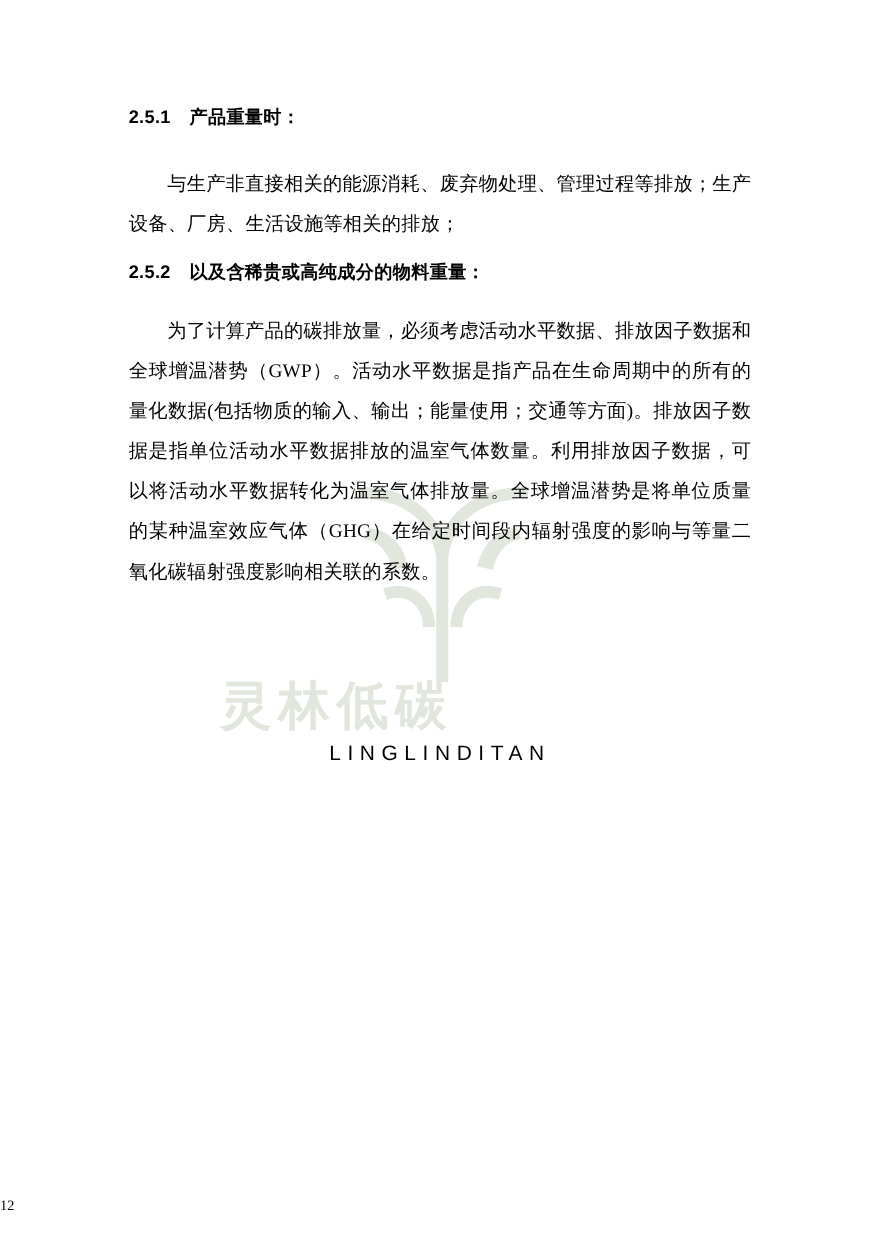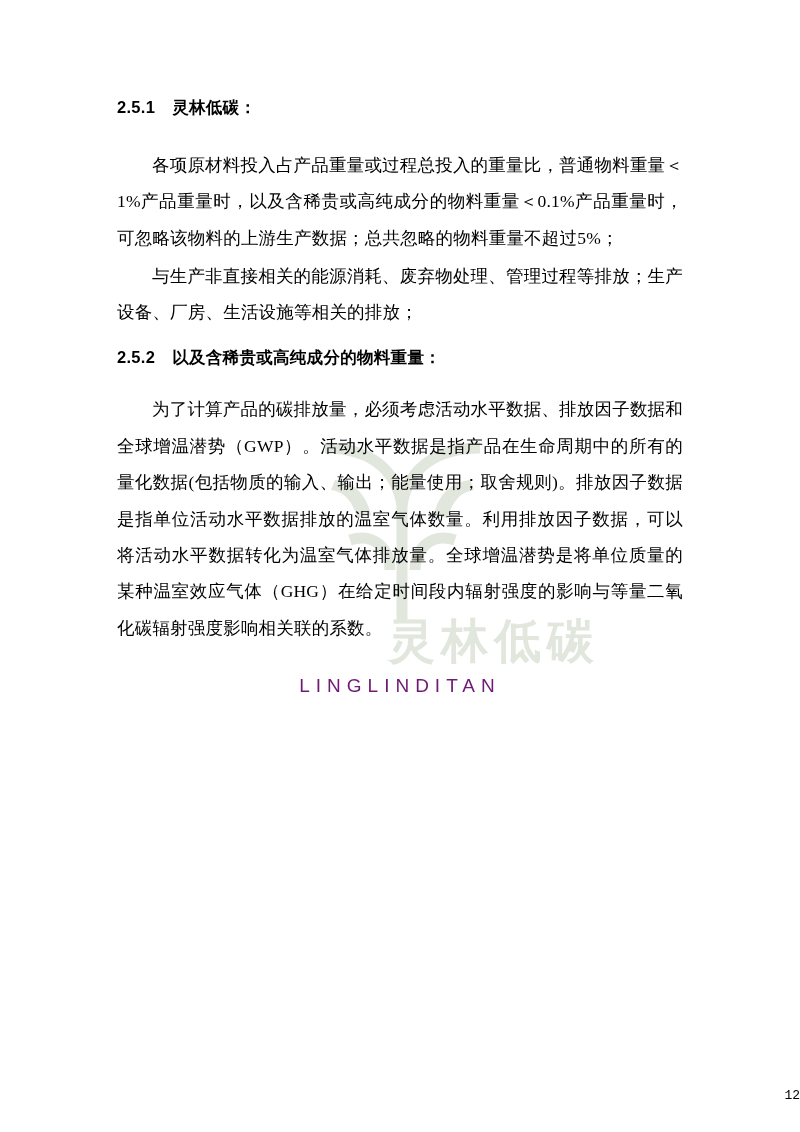--- a/index.html
+++ b/index.html
@@ -36,38 +36,38 @@
     left: 200px;
     top: 420px;
     width: 400px;
     height: 330px;
   }
   .wm-text-main {
     position: absolute;
     left: 0;
     top: 190px;
     width: 400px;
-    text-align: right;
+    text-align: left;
     font-family: "Liberation Serif", "DejaVu Serif", serif;
     font-size: 47px;
     letter-spacing: 6px;
     color: #e2e7de;
     font-weight: 700;
     white-space: nowrap;
   }
   .wm-text-sub {
     position: absolute;
     left: 0;
     top: 255px;
     width: 400px;
     text-align: center;
     font-family: "Liberation Sans", sans-serif;
     font-size: 19px;
     letter-spacing: 6px;
-    color: #701a75;
+    color: #000000;
     white-space: nowrap;
   }
   .wm-svg {
     position: absolute;
     left: 95px;
     top: 0px;
   }
   
   .content {
     position: absolute;
@@ -100,22 +100,22 @@
   }
   .gap-after-h1 { height: 27px; }
   .gap-small { height: 2px; }
   .gap-before-h2 { height: 14px; }
   .gap-after-h2 { height: 22px; }
   .footer {
     position: absolute;
     left: 0;
     top: 1088px;
     width: 800px;
-    text-align: right;
-    font-family: Liberation Mono, monospace;
+    text-align: left;
+    font-family: Liberation Serif, serif;
     font-size: 13px;
     color: #000;
     z-index: 2;
   }
 </style>
 </head>
 <body>
 
 <div class="page">
 
@@ -134,38 +134,37 @@
         </g>
       </svg>
       <div class="wm-text-main">灵林低碳</div>
       <div class="wm-text-sub">LINGLINDITAN</div>
     </div>
   </div>
 
   <div class="content">
 
     <h2 class="heading">
-      <span class="num">2.5.1</span><span>灵林低碳：</span>
+      <span class="num">2.5.1</span><span>产品重量时：</span>
     </h2>
 
     <div class="gap-after-h1"></div>
 
-    <p class="para indent">各项原材料投入占产品重量或过程总投入的重量比，普通物料重量＜1%产品重量时，以及含稀贵或高纯成分的物料重量＜0.1%产品重量时，可忽略该物料的上游生产数据；总共忽略的物料重量不超过5%；</p>
 
     <div class="gap-small"></div>
 
     <p class="para indent">与生产非直接相关的能源消耗、废弃物处理、管理过程等排放；生产设备、厂房、生活设施等相关的排放；</p>
 
     <div class="gap-before-h2"></div>
 
     <h2 class="heading">
       <span class="num">2.5.2</span><span>以及含稀贵或高纯成分的物料重量：</span>
     </h2>
 
     <div class="gap-after-h2"></div>
 
-    <p class="para indent">为了计算产品的碳排放量，必须考虑活动水平数据、排放因子数据和全球增温潜势（GWP）。活动水平数据是指产品在生命周期中的所有的量化数据(包括物质的输入、输出；能量使用；取舍规则)。排放因子数据是指单位活动水平数据排放的温室气体数量。利用排放因子数据，可以将活动水平数据转化为温室气体排放量。全球增温潜势是将单位质量的某种温室效应气体（GHG）在给定时间段内辐射强度的影响与等量二氧化碳辐射强度影响相关联的系数。</p>
+    <p class="para indent">为了计算产品的碳排放量，必须考虑活动水平数据、排放因子数据和全球增温潜势（GWP）。活动水平数据是指产品在生命周期中的所有的量化数据(包括物质的输入、输出；能量使用；交通等方面)。排放因子数据是指单位活动水平数据排放的温室气体数量。利用排放因子数据，可以将活动水平数据转化为温室气体排放量。全球增温潜势是将单位质量的某种温室效应气体（GHG）在给定时间段内辐射强度的影响与等量二氧化碳辐射强度影响相关联的系数。</p>
 
   </div>
 
   <div class="footer">12</div>
 
 </div>
 
 </body></html>

